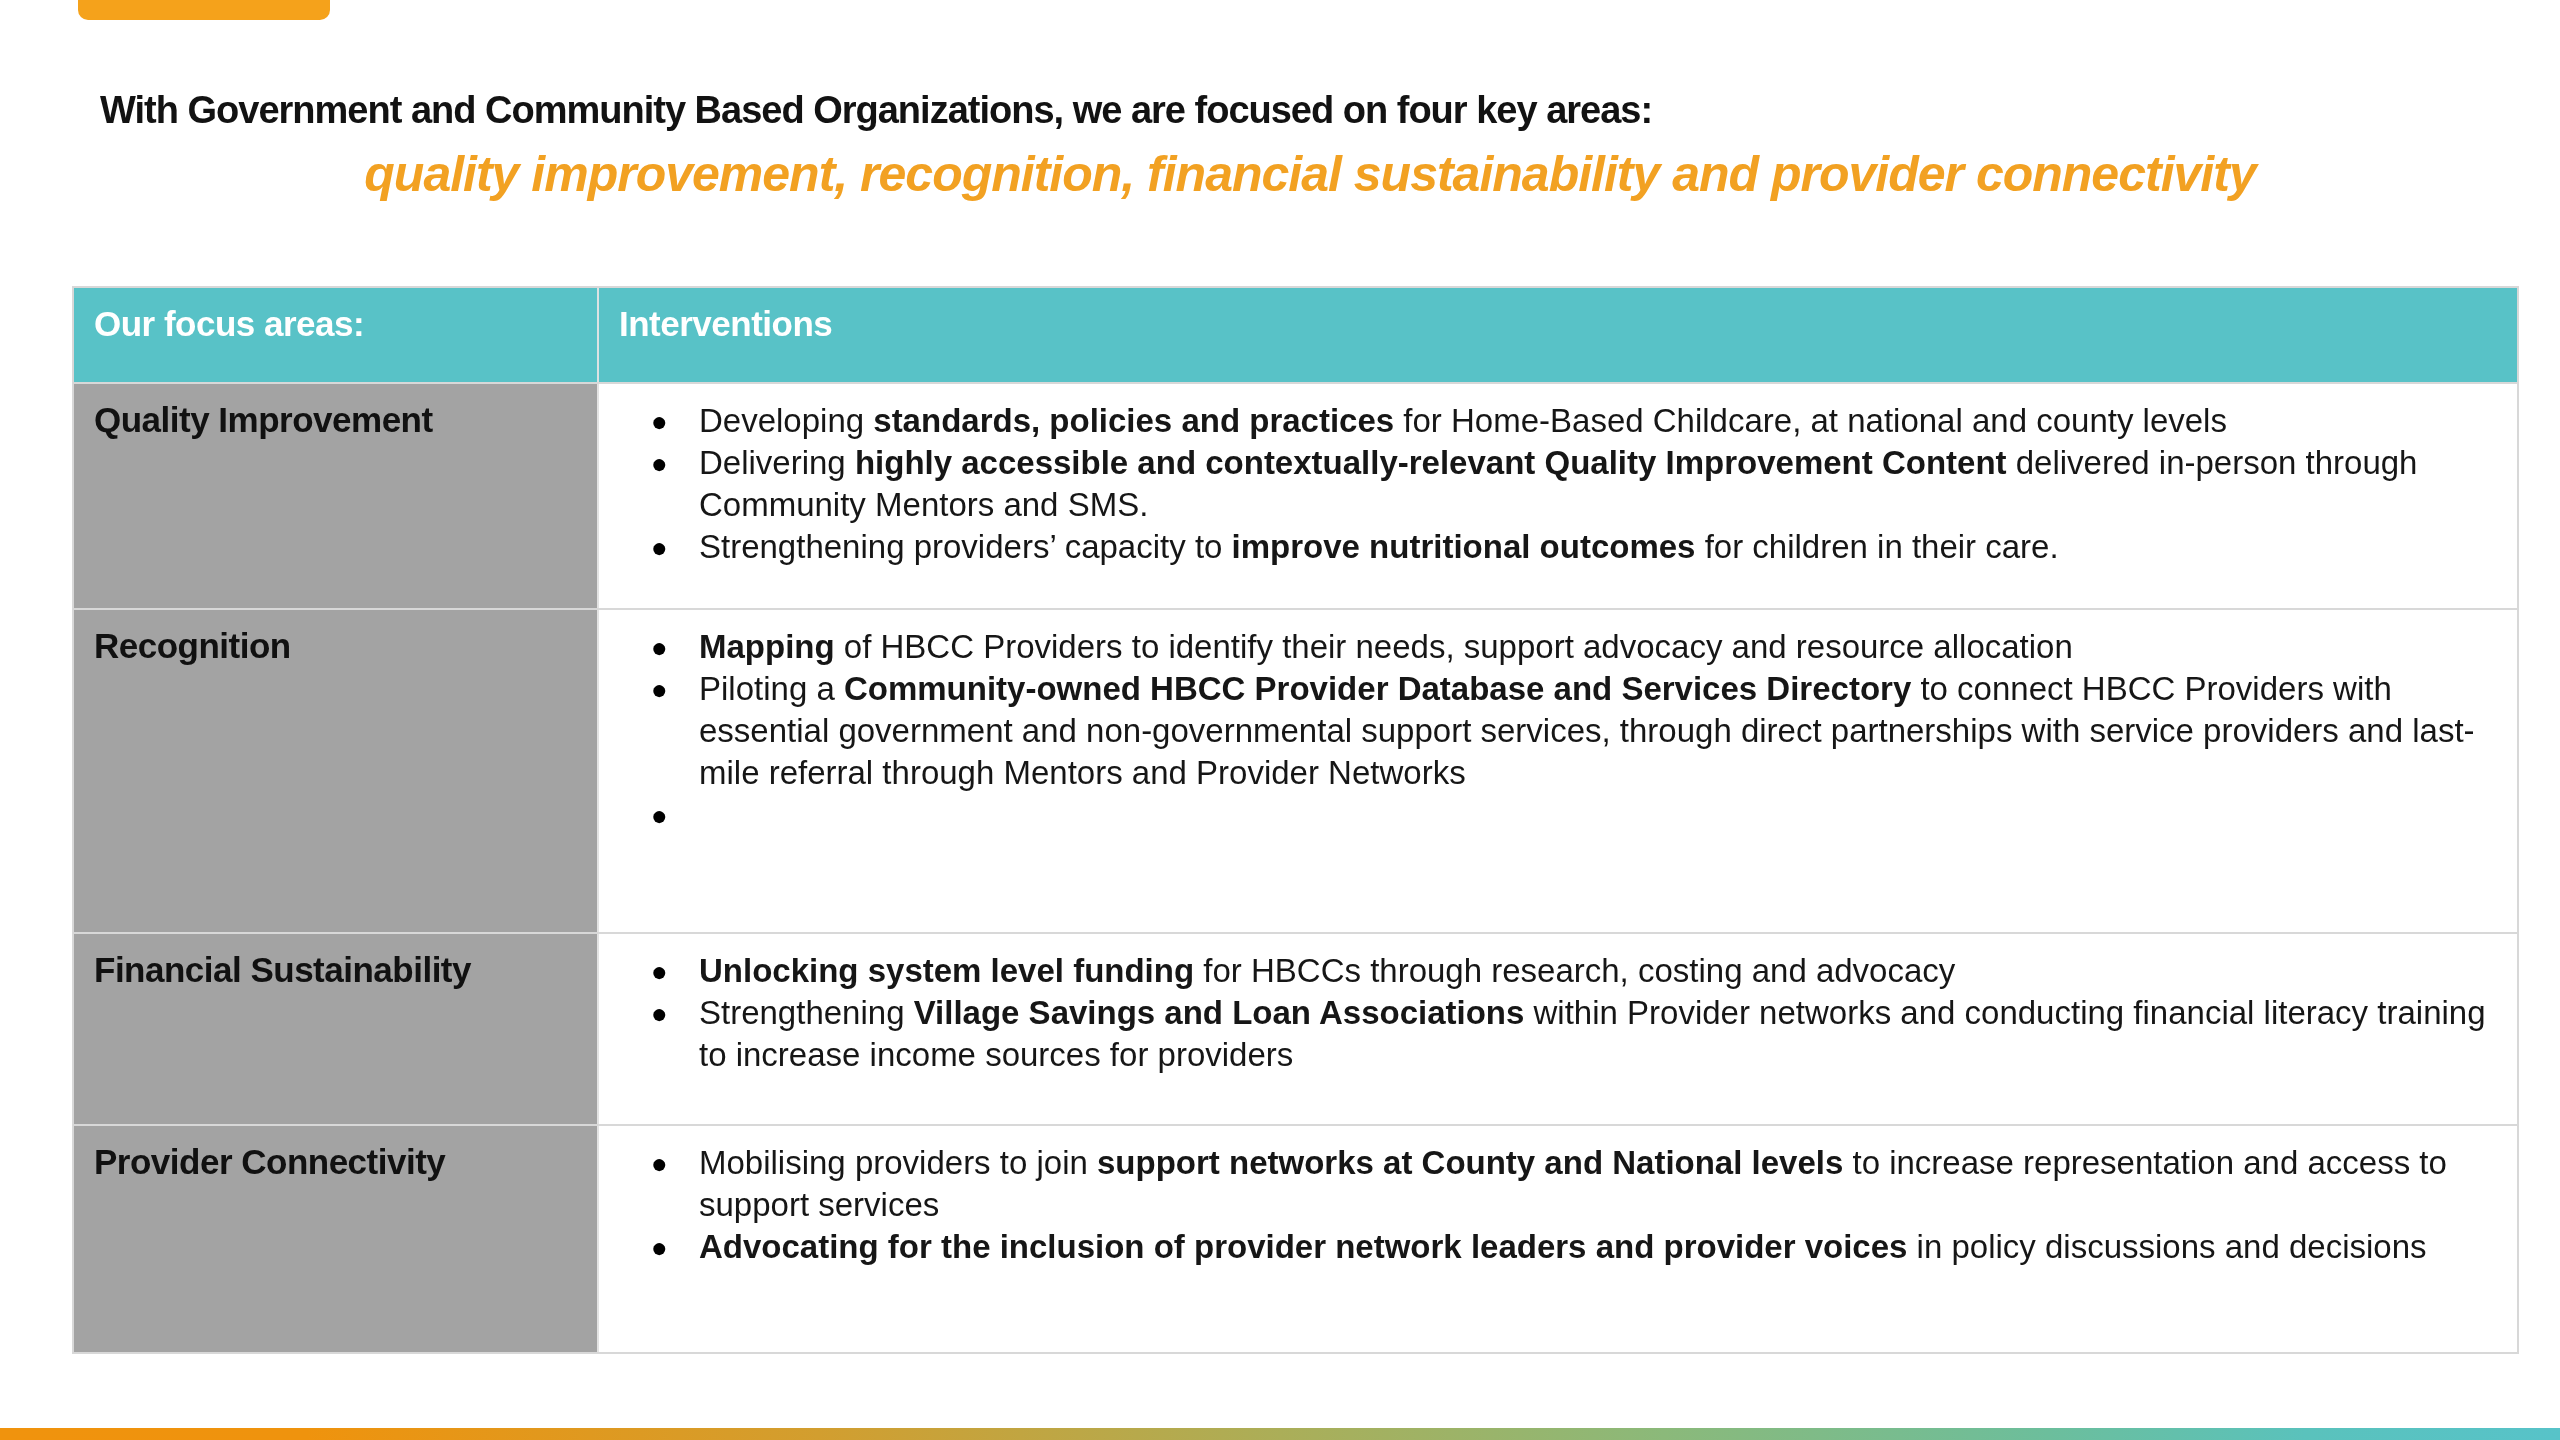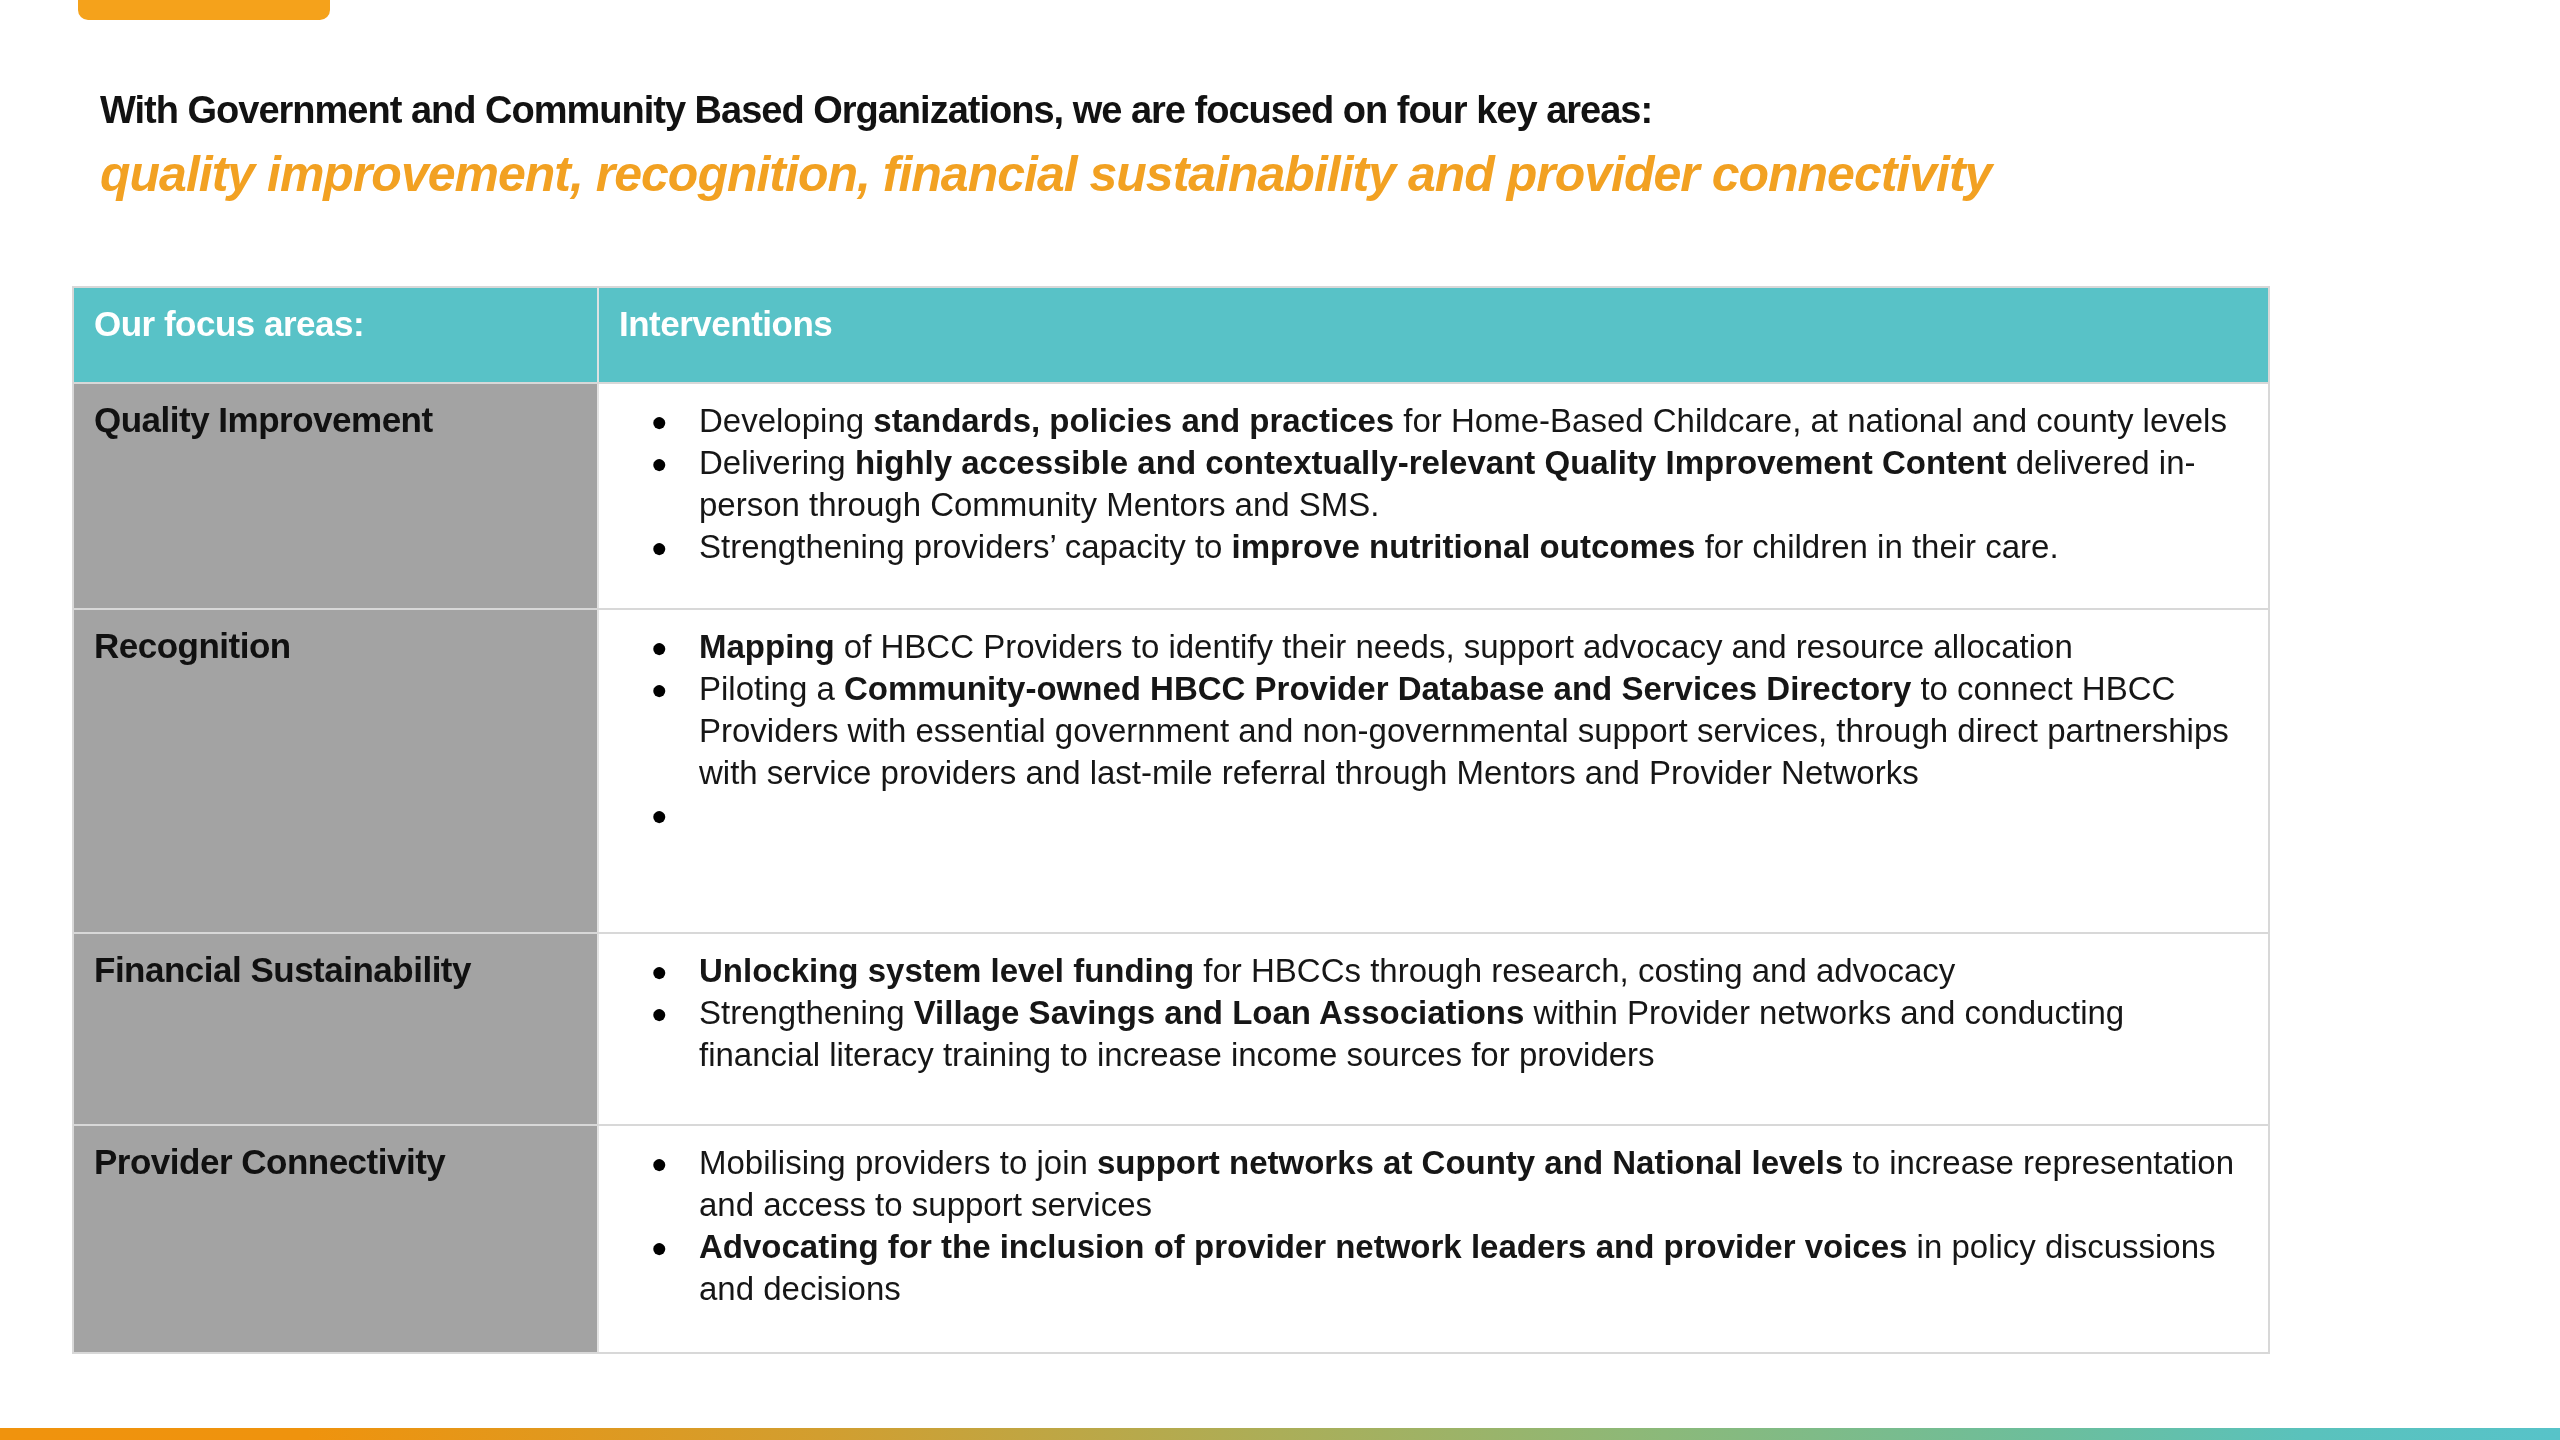--- a/index.html
+++ b/index.html
@@ -12,24 +12,24 @@
     position:absolute;left:78px;top:0;width:252px;height:20px;
     background:#F5A21B;border-radius:0 0 10px 10px;
   }
   .title-block{position:absolute;left:100px;top:78px;width:2420px;}
   .title-line1{
     font-size:38px;line-height:64px;font-weight:700;color:#121212;
     letter-spacing:-1px;white-space:nowrap;
   }
   .title-line2{
     font-size:50px;line-height:64px;font-weight:700;font-style:italic;
-    color:#F2A122;letter-spacing:-1px;white-space:nowrap;
+    color:#F2A122;letter-spacing:-1px;white-space:nowrap;text-align:center;
   }
   .focus-table{
-    position:absolute;left:72px;top:286px;width:2198px;
+    position:absolute;left:72px;top:286px;width:2447px;
     border:2px solid #D8D8D8;box-sizing:border-box;background:#ffffff;
   }
   .thead{display:grid;grid-template-columns:523px 1fr;height:94px;}
   .th{
     background:#58C2C7;color:#ffffff;font-weight:700;font-size:35px;
     letter-spacing:-0.5px;padding:16px 20px 0 20px;box-sizing:border-box;
   }
   .th2{border-left:2px solid #DCE2E3;}
   .tr{
     display:grid;grid-template-columns:523px 1fr;

